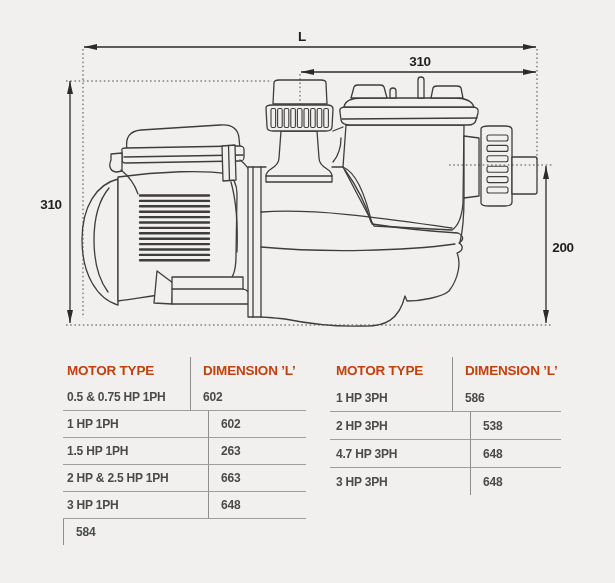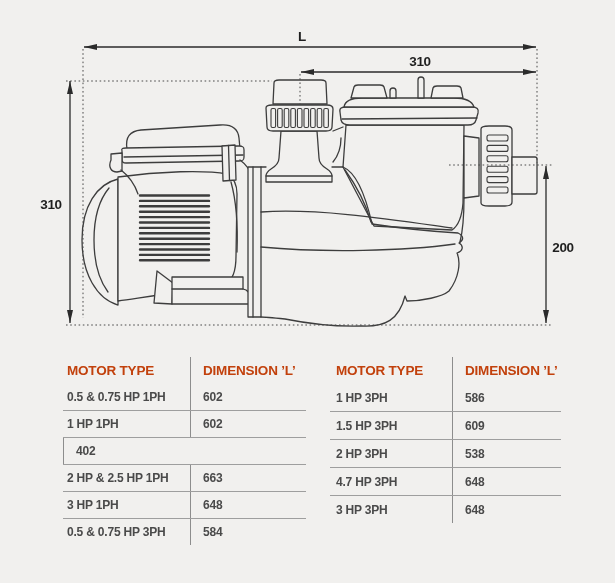--- a/index.html
+++ b/index.html
@@ -19,21 +19,21 @@
 
   
   .dim-table{position:absolute;color:#464646;}
   #left-table{left:63px;top:357px;width:243px;}
   #right-table{left:330px;top:357px;width:231px;}
   .trow{display:flex;align-items:center;height:26px;}
   #right-table .trow.data{height:27px;}
   .trow.thead{height:27px;}
   .thead span{font-size:13.5px;font-weight:700;color:#c2410c;letter-spacing:-0.2px;}
   .data span{font-size:12px;font-weight:700;color:#4a4a4a;letter-spacing:-0.2px;}
-  .data + .data{border-top:1px solid #9e9e9e;}
+  .data + .data{border-top:1px solid #9e9e9e;gap:18px;}
   .c1{width:127px;padding-left:4px;box-sizing:border-box;}
   #right-table .c1{width:122px;padding-left:6px;}
   .c2{flex:1;border-left:1px solid #8d8d8d;padding-left:12px;height:100%;display:flex;align-items:center;box-sizing:border-box;}
 </style>
 </head>
 <body>
 
 <div id="stage">
 
   <svg id="drawing" width="615" height="352" viewBox="0 0 615 352">
@@ -164,50 +164,46 @@
     </div>
     <div class="trow data">
       <span class="c1">0.5 &amp; 0.75 HP 1PH</span>
       <span class="c2">602</span>
     </div>
     <div class="trow data">
       <span class="c1">1 HP 1PH</span>
       <span class="c2">602</span>
     </div>
     <div class="trow data">
-      <span class="c2">402</span>
+      <span class="c1">1.5 HP 1PH</span>
+      <span class="c2">263</span>
     </div>
     <div class="trow data">
       <span class="c1">2 HP &amp; 2.5 HP 1PH</span>
       <span class="c2">663</span>
     </div>
     <div class="trow data">
       <span class="c1">3 HP 1PH</span>
       <span class="c2">648</span>
     </div>
     <div class="trow data">
-      <span class="c1">0.5 &amp; 0.75 HP 3PH</span>
       <span class="c2">584</span>
     </div>
   </div>
 
   <div class="dim-table" id="right-table">
     <div class="trow thead">
       <span class="c1">MOTOR TYPE</span>
       <span class="c2">DIMENSION ’L’</span>
     </div>
     <div class="trow data">
       <span class="c1">1 HP 3PH</span>
       <span class="c2">586</span>
     </div>
     <div class="trow data">
-      <span class="c1">1.5 HP 3PH</span>
-      <span class="c2">609</span>
-    </div>
-    <div class="trow data">
       <span class="c1">2 HP 3PH</span>
       <span class="c2">538</span>
     </div>
     <div class="trow data">
       <span class="c1">4.7 HP 3PH</span>
       <span class="c2">648</span>
     </div>
     <div class="trow data">
       <span class="c1">3 HP 3PH</span>
       <span class="c2">648</span>

